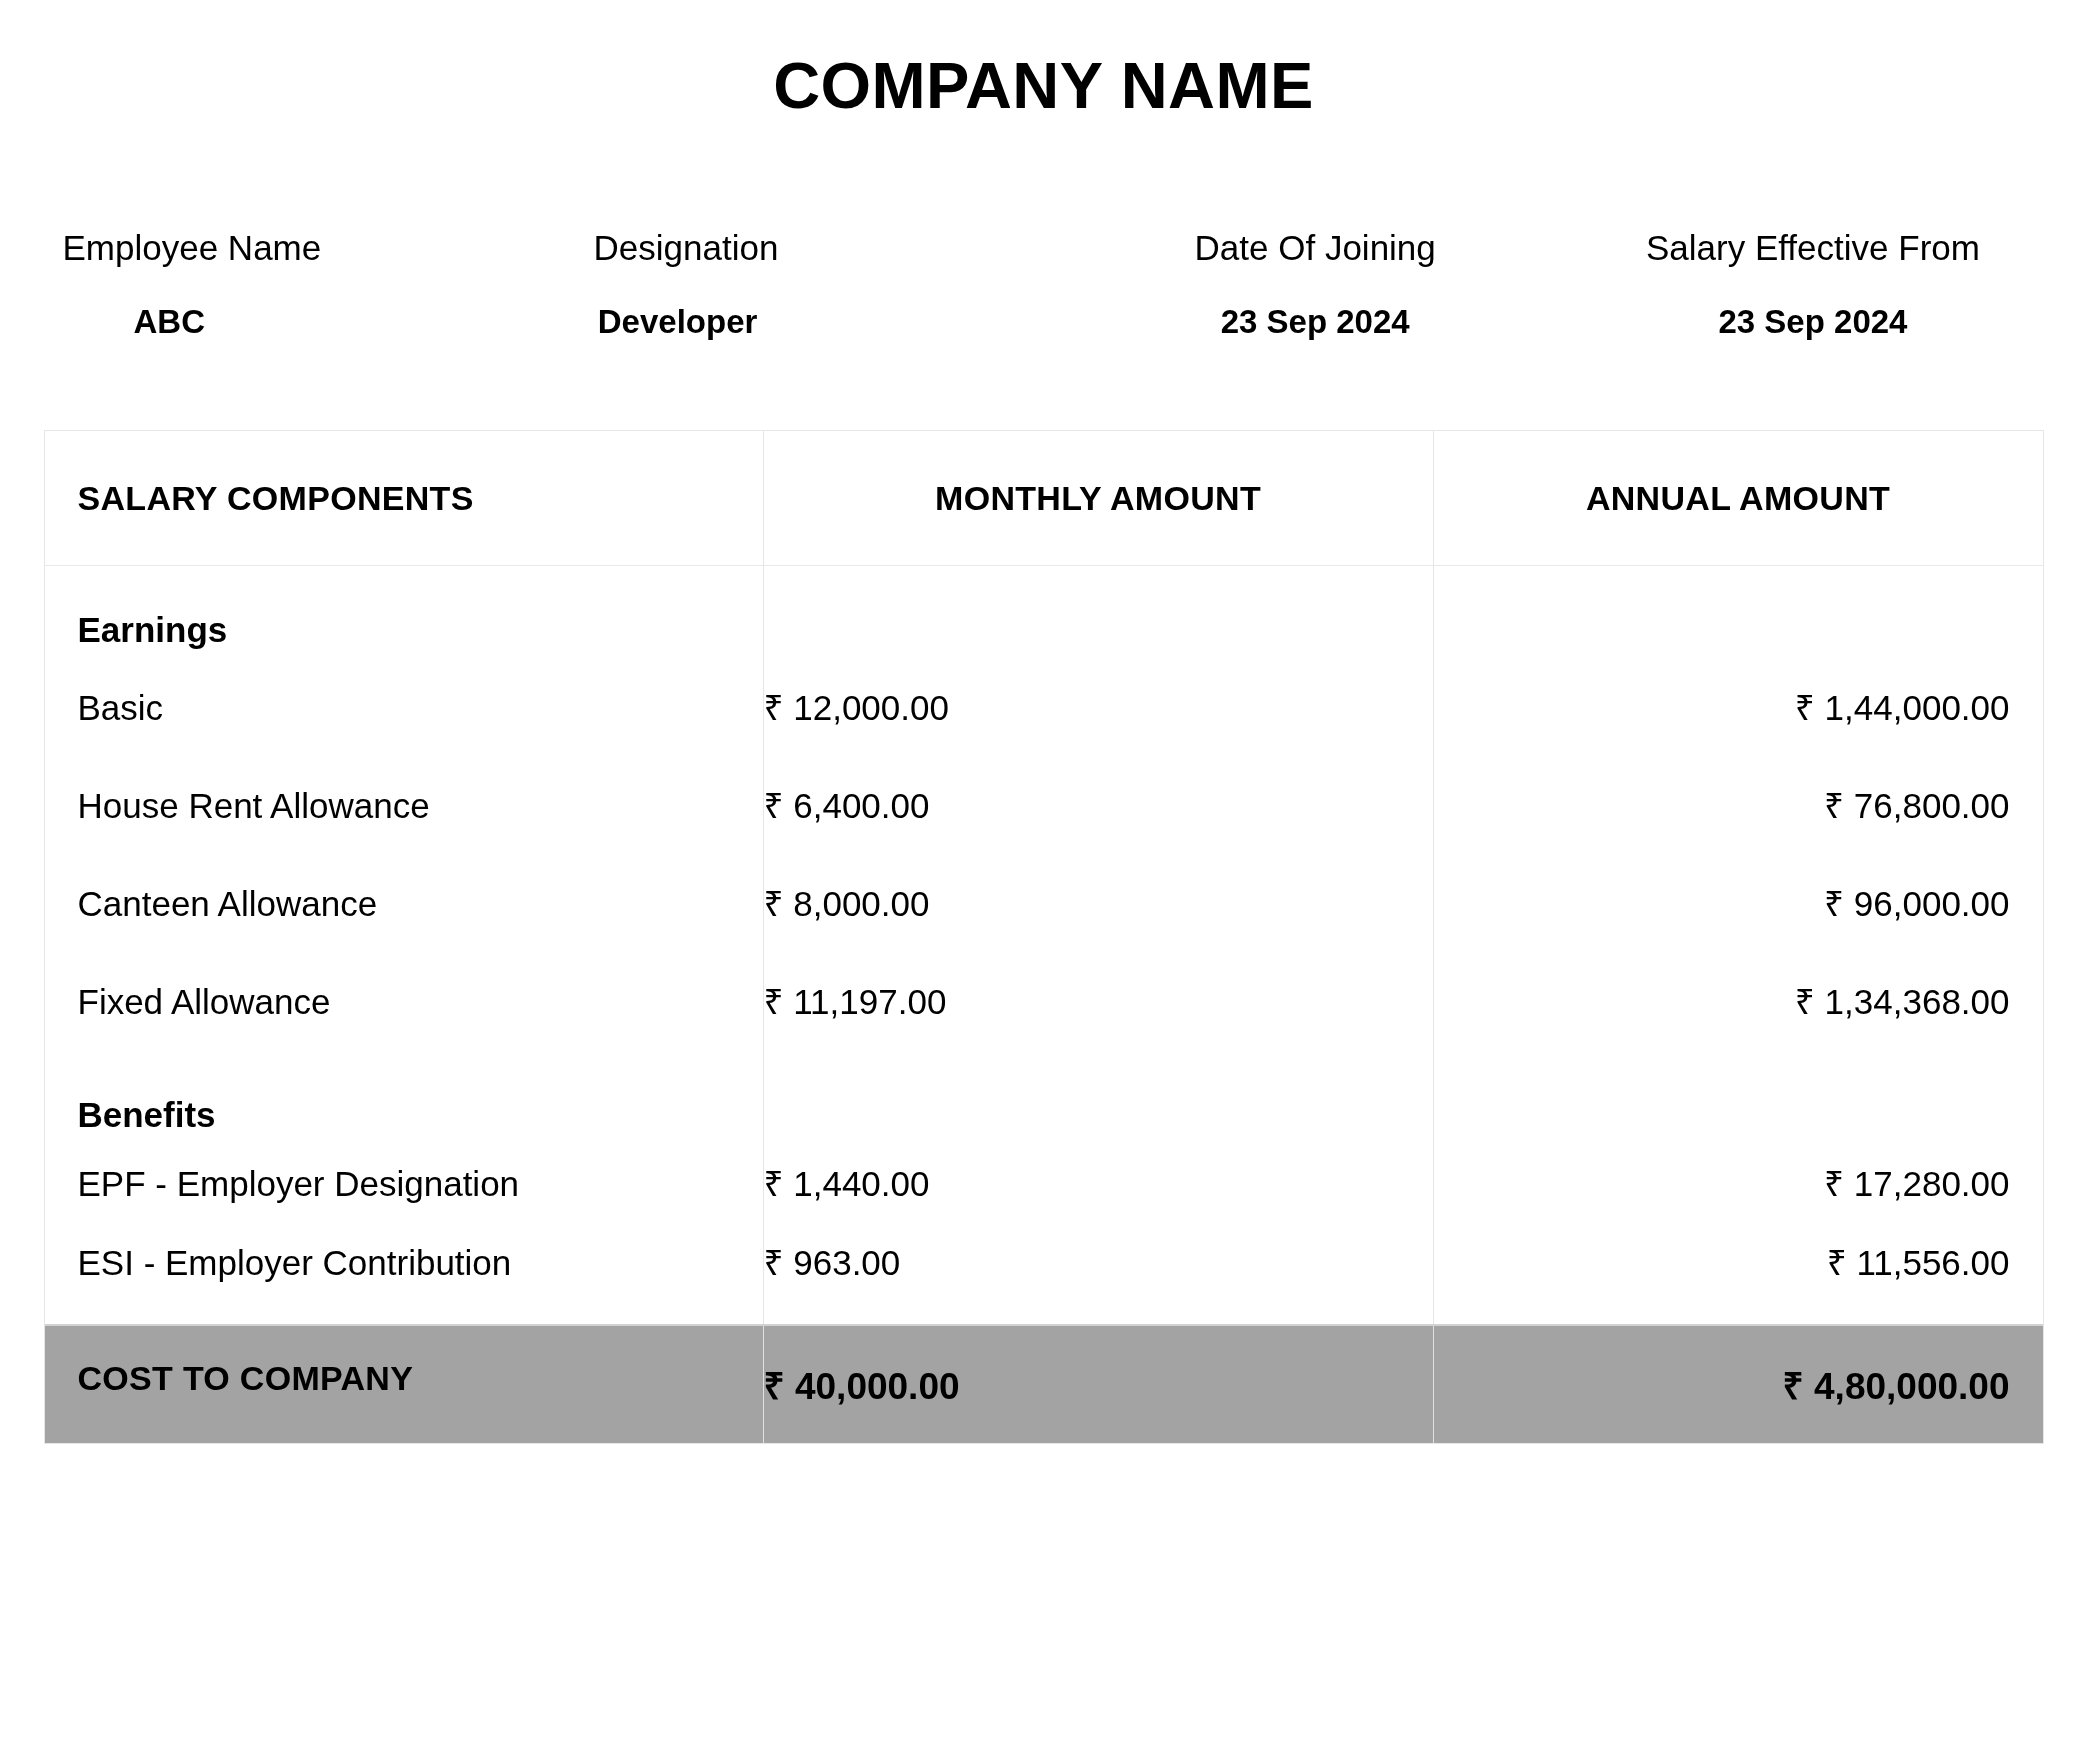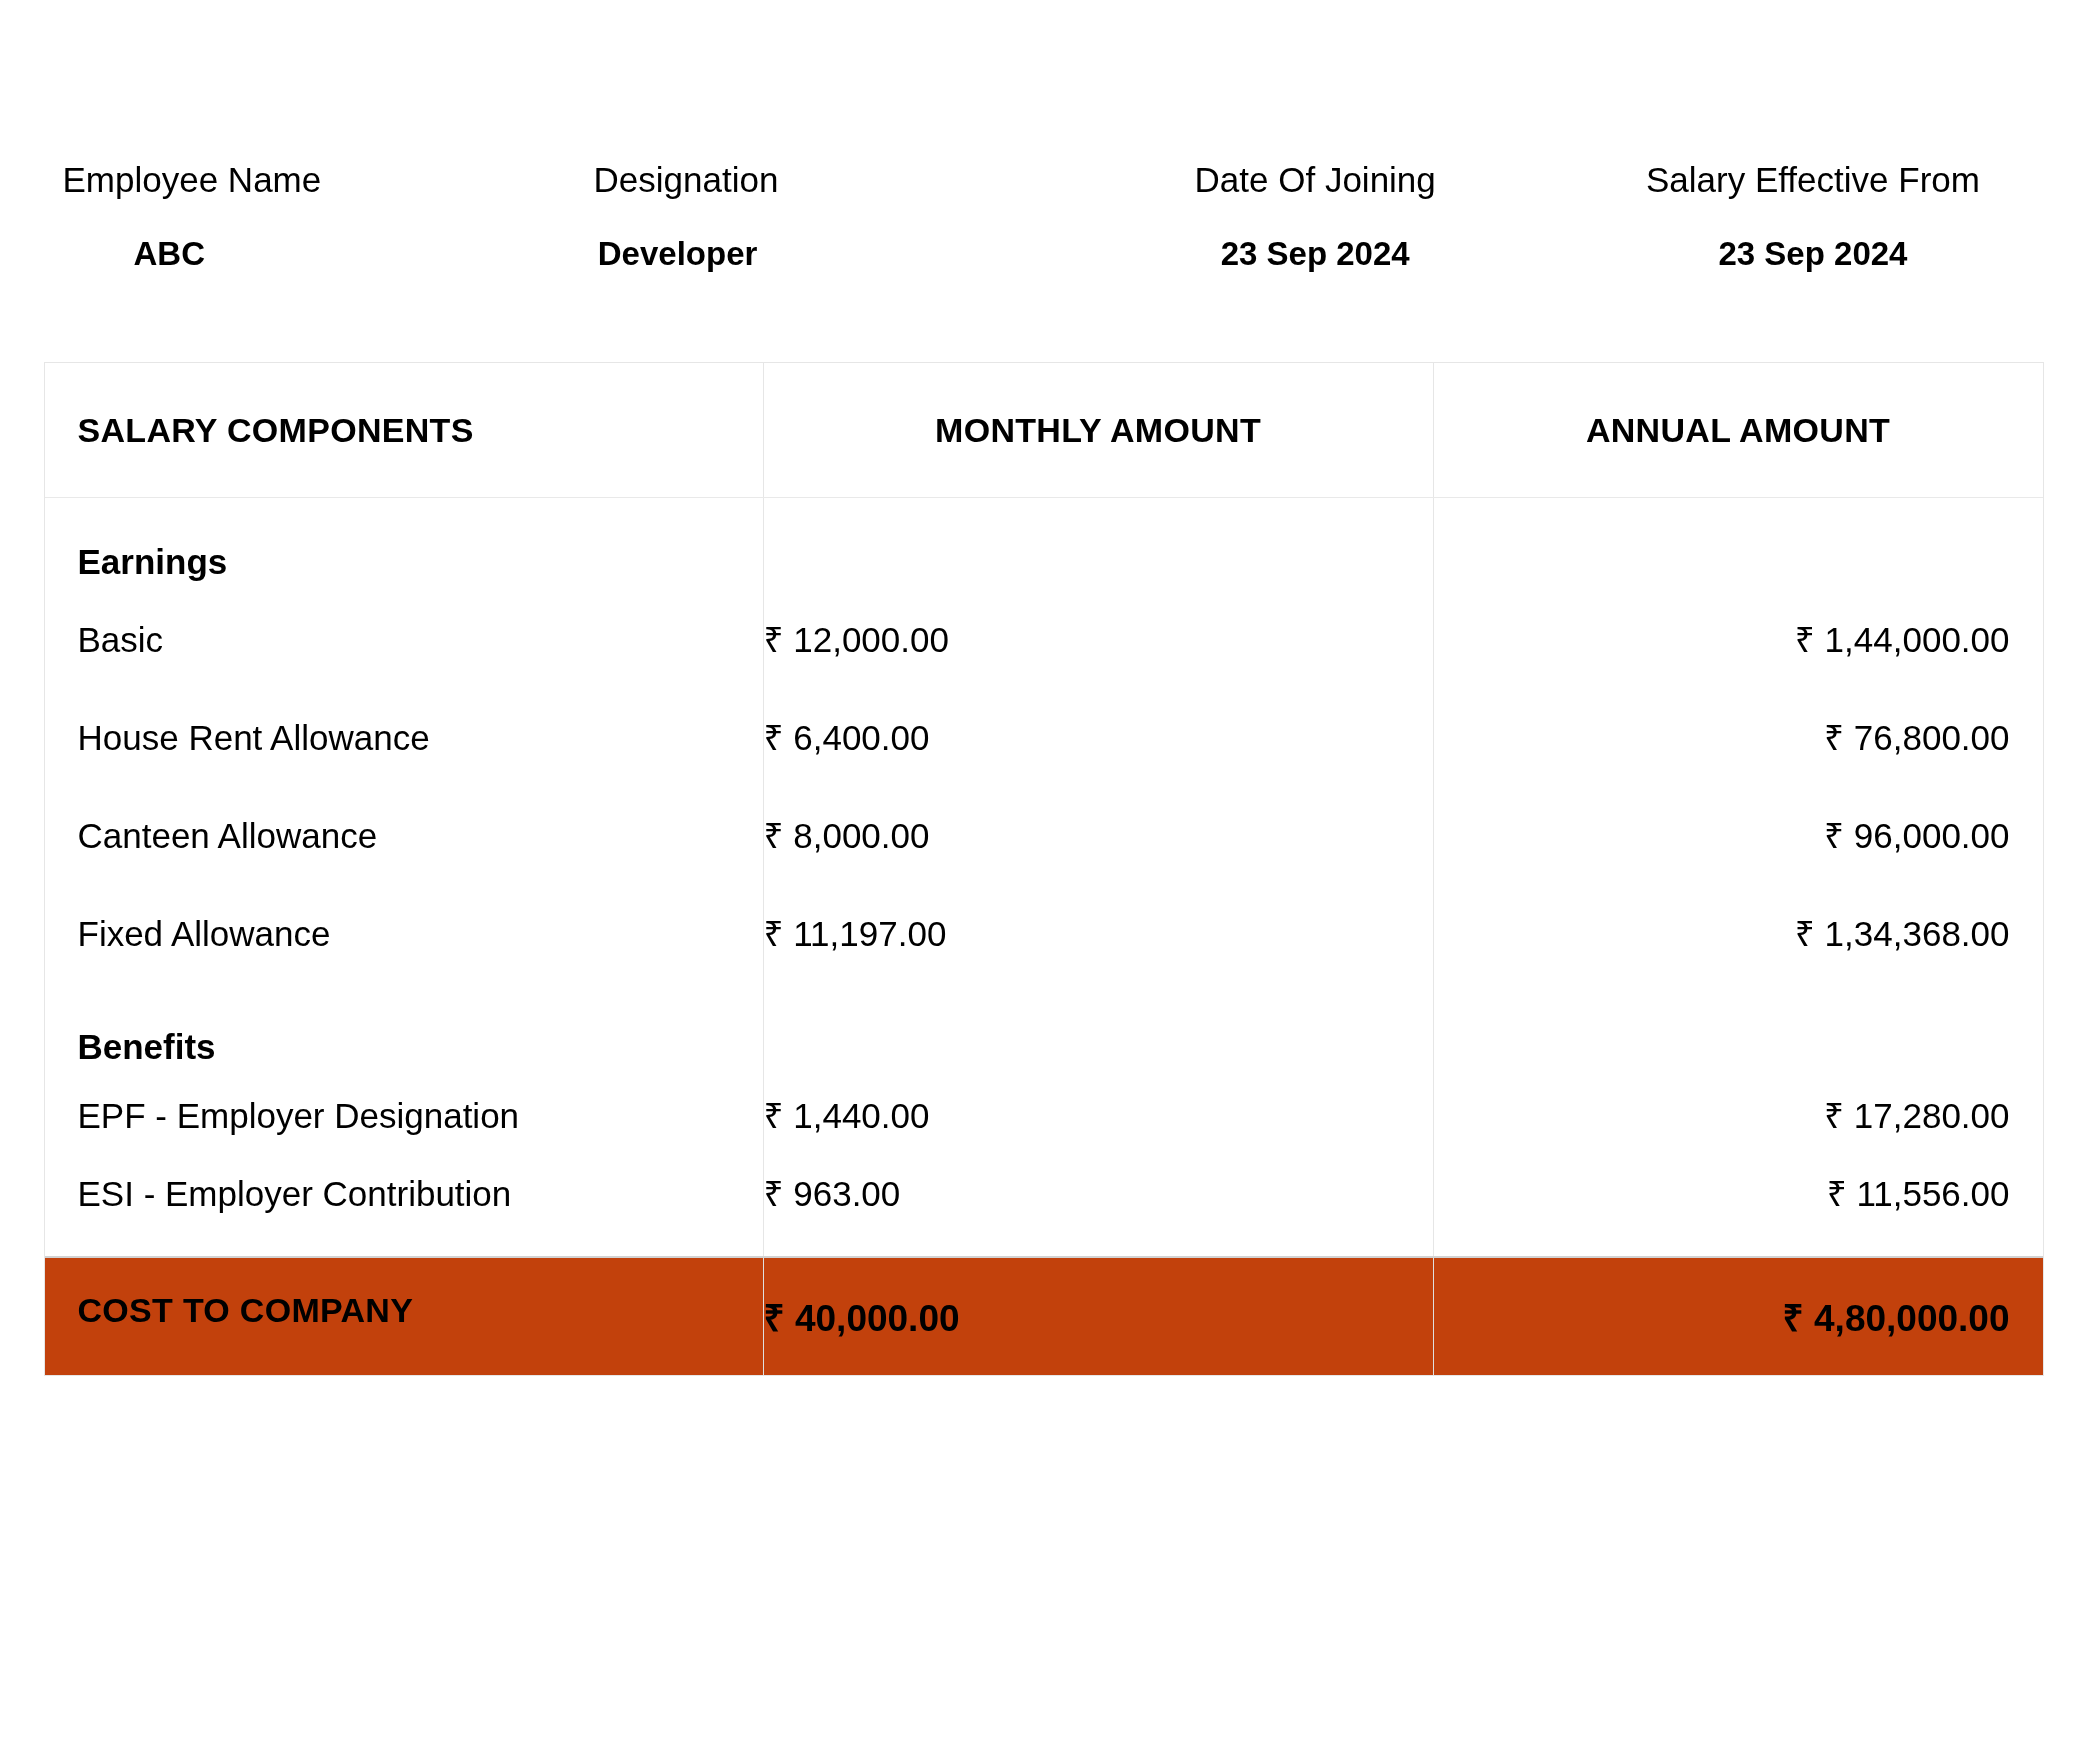--- a/index.html
+++ b/index.html
@@ -166,21 +166,21 @@
   .benefit-row .scol-1,
   .benefit-row .scol-2,
   .benefit-row .scol-3 { padding-top: 18.4px; padding-bottom: 18.4px; }
 
   .spacer-row .scol-1,
   .spacer-row .scol-2,
   .spacer-row .scol-3 { height: 22px; }
 
   
   .total-row {
-    background: #c2410c;
+    background: #a3a3a3;
     border-top: 2.5px solid #d2d2d2;
   }
   .total-row .scol-1,
   .total-row .scol-2,
   .total-row .scol-3 {
     padding-top: 33px;
     padding-bottom: 33px;
     font-weight: 700;
   }
   .total-row .scol-1 { font-size: 34px; letter-spacing: 0.3px; }
@@ -188,20 +188,21 @@
   .total-row .scol-3 { font-size: 37px; }
   .total-row .scol-2,
   .total-row .scol-3 { border-left: 1.7px solid #e0e0e0; }
 </style>
 </head>
 <body>
 
 <div class="page">
 
   <div class="doc-header">
+    <div class="company-name">COMPANY NAME</div>
   </div>
 
   <div class="info-strip">
     <div class="info-col col-1">
       <div class="info-label">Employee Name</div>
       <div class="info-value">ABC</div>
     </div>
     <div class="info-col col-2">
       <div class="info-label">Designation</div>
       <div class="info-value">Developer</div>

